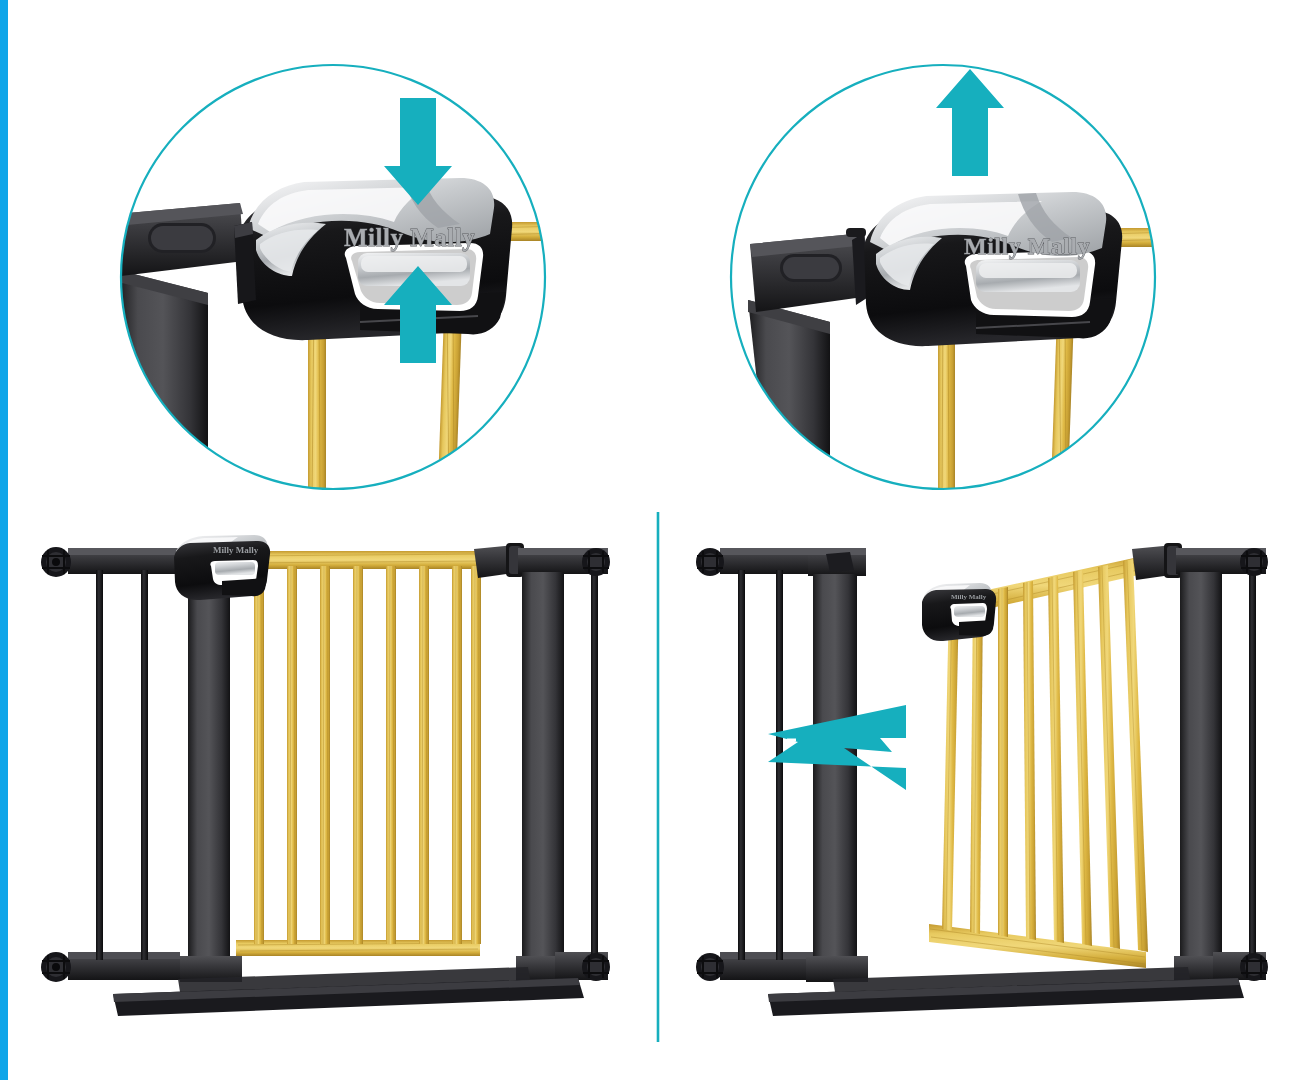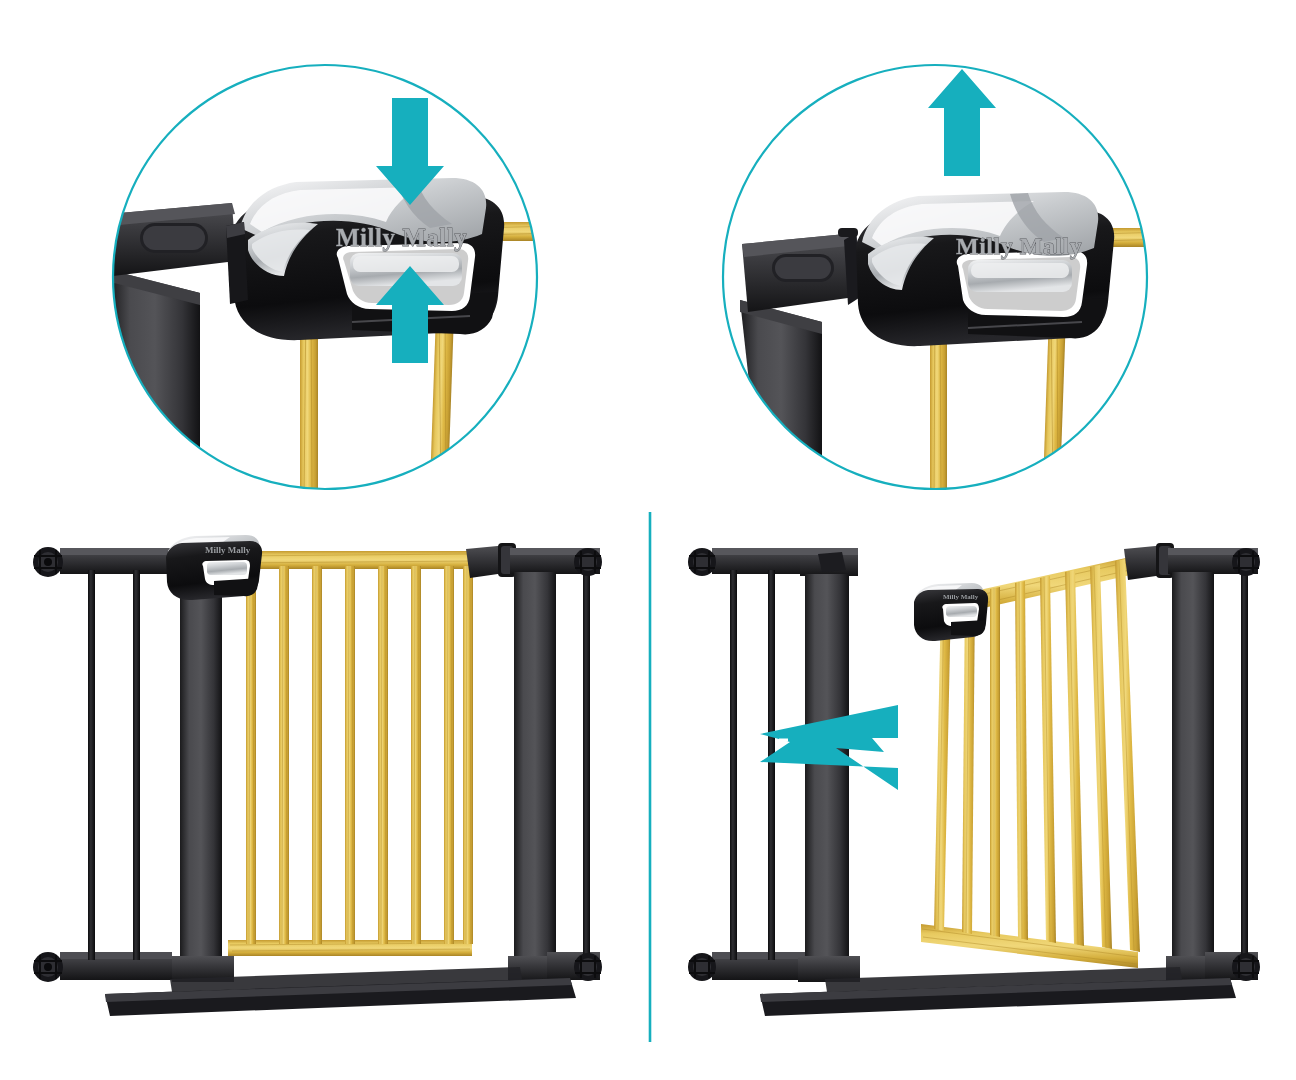--- a/index.html
+++ b/index.html
@@ -2,21 +2,21 @@
 <html><head>
 <meta charset="utf-8">
 <style>
   html,body{margin:0;padding:0;}
   body{
     width:1296px;height:1080px;
     background:#ffffff;
     font-family:"Liberation Sans", sans-serif;
     overflow:hidden;
   }
-  #stage{position:relative;width:1048px;height:1080px;background:#0ea5e9;}
+  #stage{position:relative;width:1048px;height:1080px;background:#0ea5e9;padding-left:8px;}
   svg{display:block;}
 </style>
 </head>
 <body>
 
 <div id="stage">
 
   <svg width="1296" height="1080" viewBox="0 0 1296 1080">
     <defs>
 

